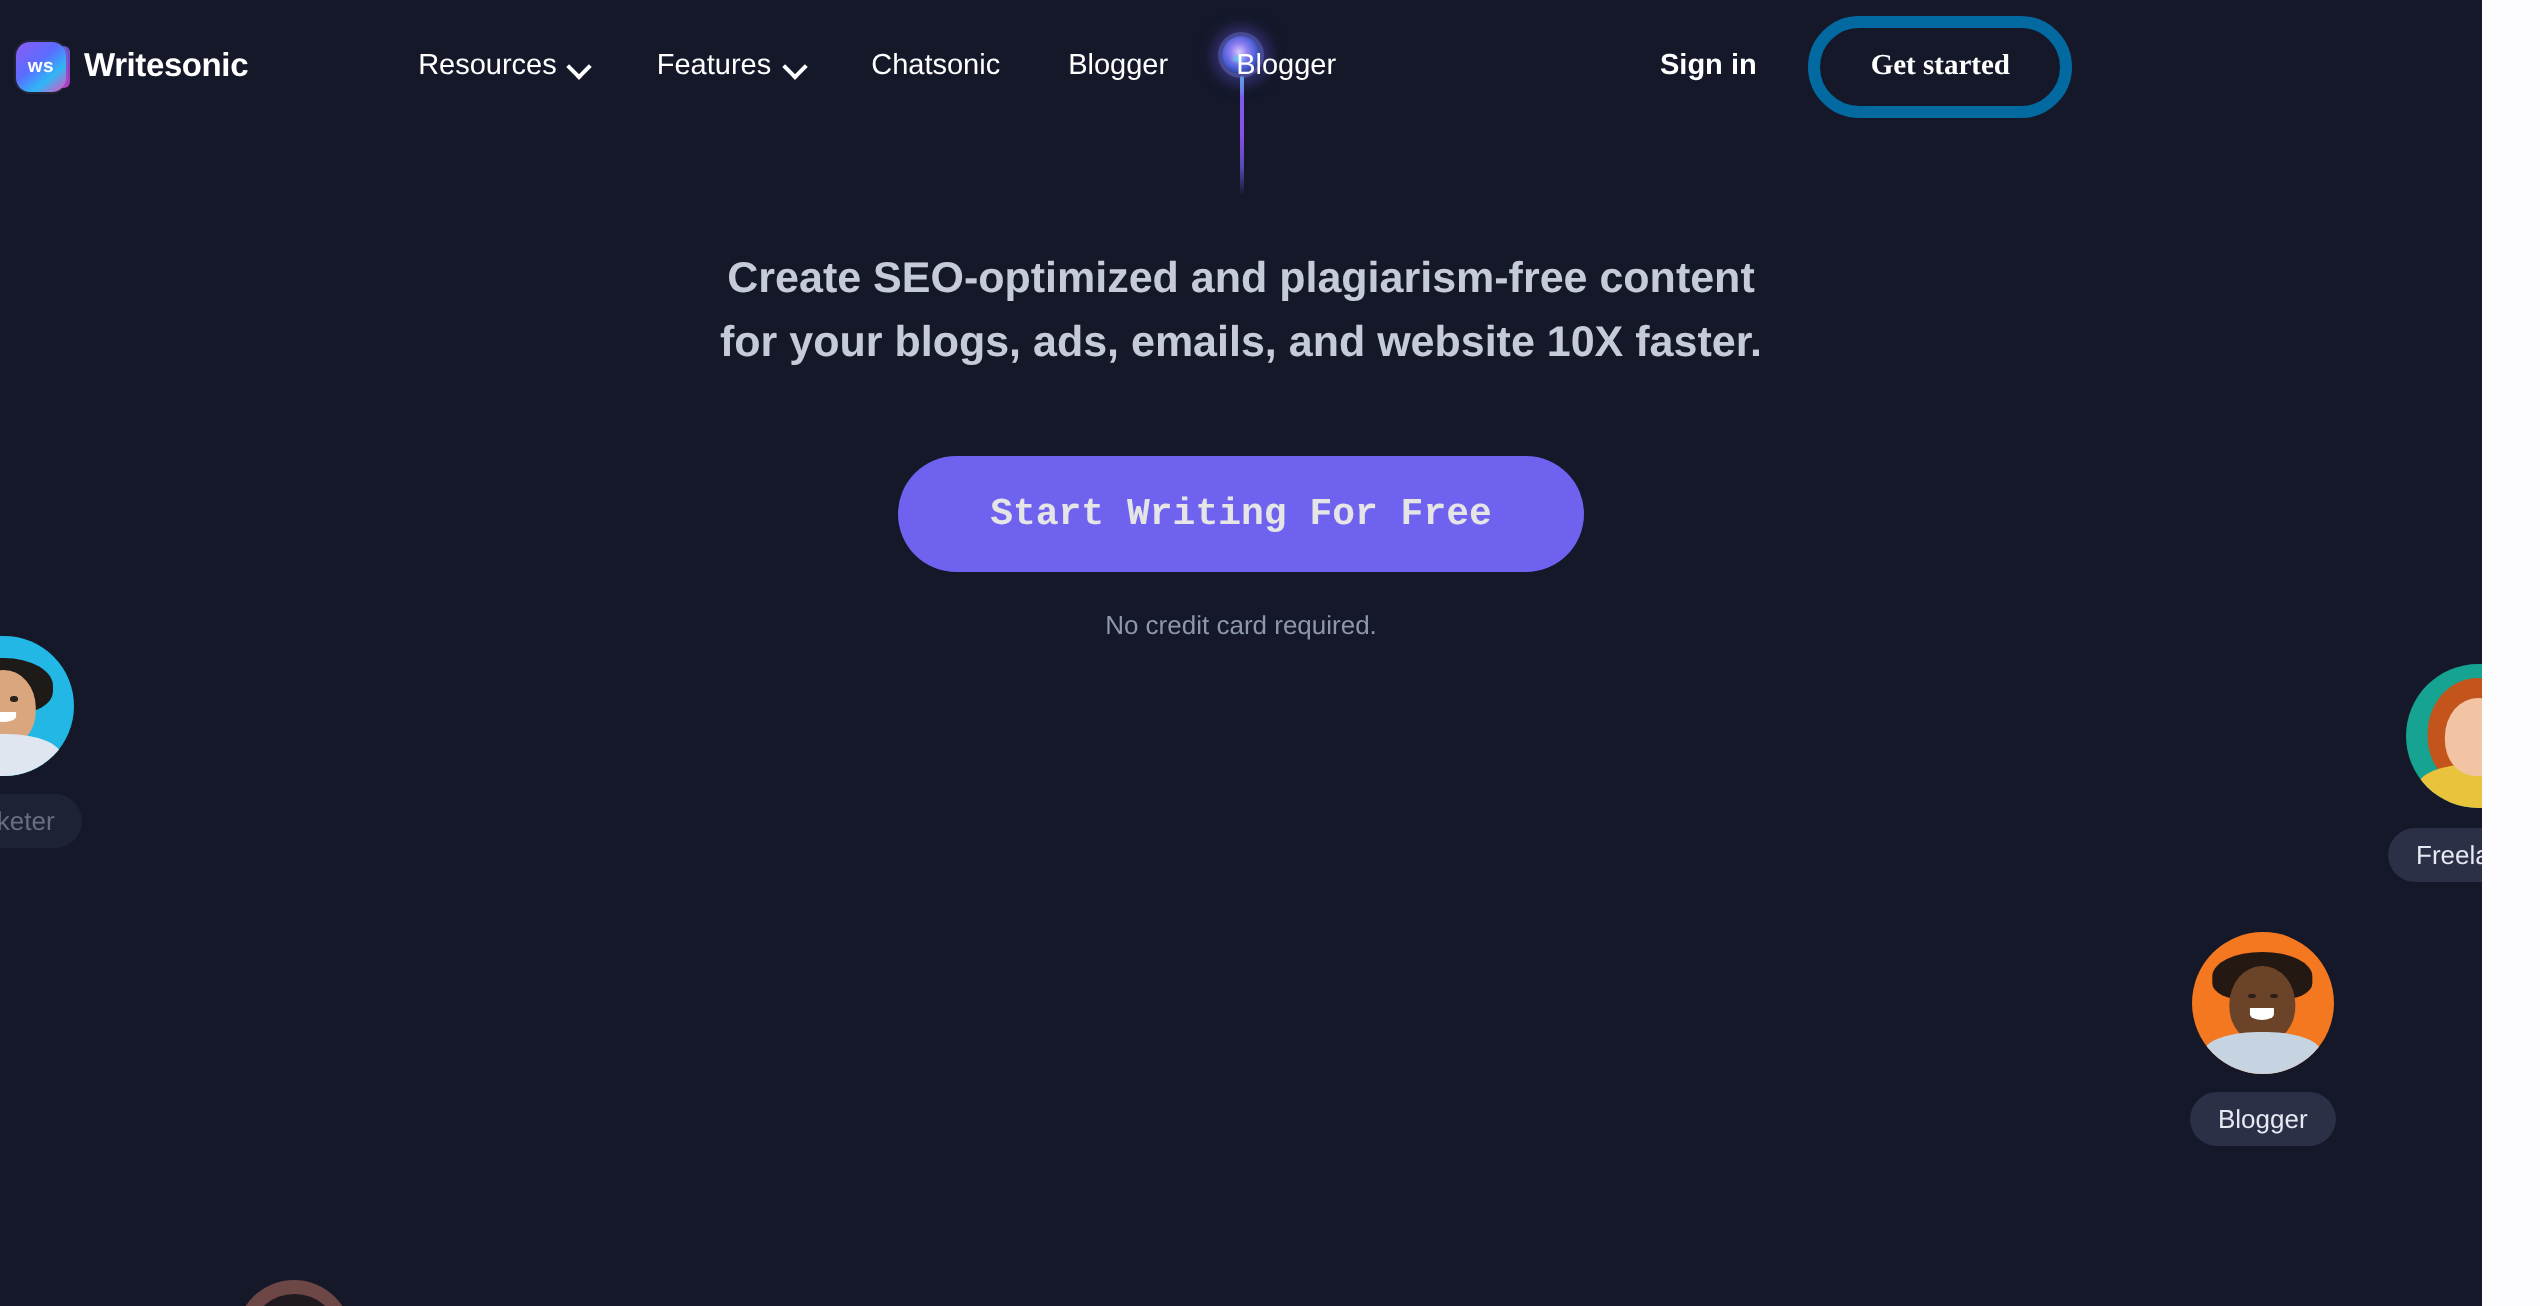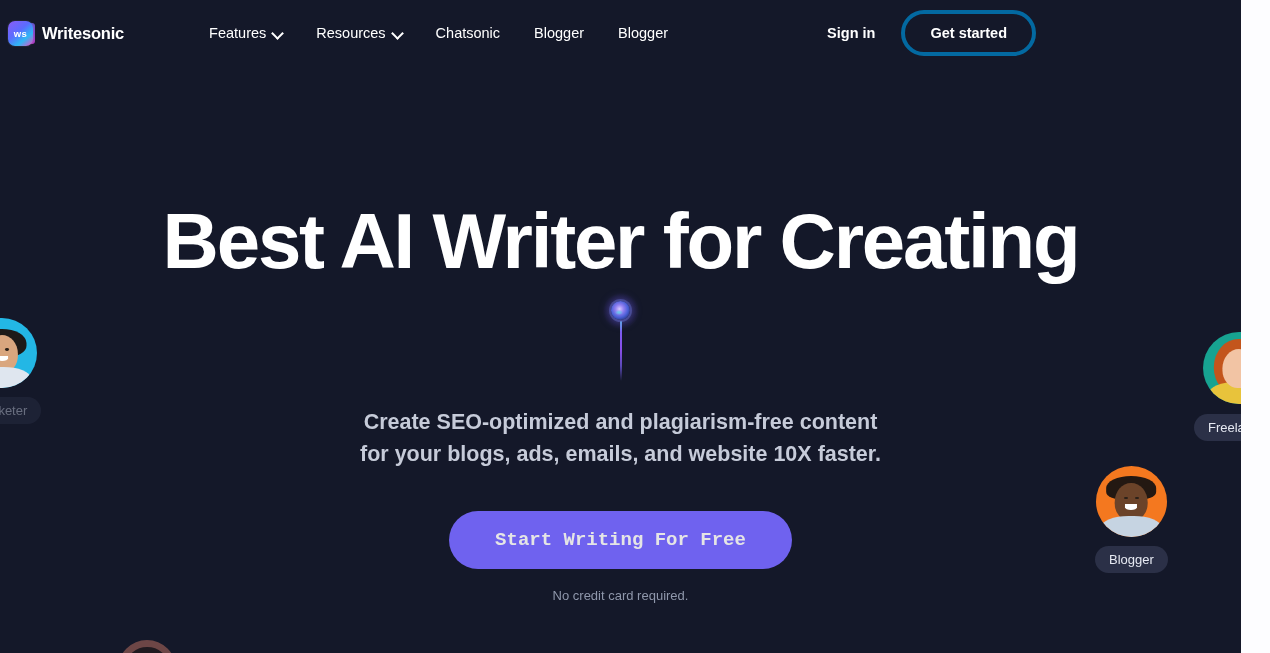--- a/index.html
+++ b/index.html
@@ -132,30 +132,30 @@
   }
   .signin {
     color: #ffffff;
     font-size: 14.5px;
     font-weight: bold;
     cursor: pointer;
     padding: 6px 8px;
     white-space: nowrap;
   }
   .get-started {
-    border: 4px solid #0369a1;
+    border: 6px solid #0369a1;
     border-radius: 999px;
     color: #ffffff;
     font-size: 14.5px;
     font-weight: bold;
     padding: 11px 25px;
     background: transparent;
     cursor: pointer;
     white-space: nowrap;
-    font-family: Liberation Sans, sans-serif;
+    font-family: Liberation Serif, serif;
   }
 
   
   .hero {
     position: absolute;
     left: 0; top: 0;
     width: 1241px; height: 653px;
     display: flex;
     flex-direction: column;
     align-items: center;
@@ -403,46 +403,45 @@
 
       <div class="brand">
         <div class="brand-mark">
           <span>ws</span>
         </div>
         <div class="brand-name">Writesonic</div>
       </div>
 
       <nav class="nav">
         <div class="nav-item">
+          <span>Resources</span>
+          <span class="caret"></span>
+        </div>
+        <div class="nav-item">
           <span>Features</span>
-          <span class="caret"></span>
-        </div>
-        <div class="nav-item">
-          <span>Resources</span>
           <span class="caret"></span>
         </div>
         <div class="nav-item">
           <span>Chatsonic</span>
         </div>
         <div class="nav-item">
           <span>Blogger</span>
         </div>
         <div class="nav-item">
           <span>Blogger</span>
         </div>
       </nav>
 
       <div class="header-right">
         <div class="signin">Sign in</div>
         <button class="get-started">Get started</button>
       </div>
     </div>
 
     <div class="hero">
-      <h1 class="headline">Best AI Writer for Creating</h1>
 
       <div class="orb-wrap">
         <div class="orb-glow"></div>
         <div class="orb"></div>
         <div class="beam"></div>
       </div>
 
       <p class="subhead">
         <span>Create SEO-optimized and plagiarism-free content</span><br>
         <span>for your blogs, ads, emails, and website 10X faster.</span>

